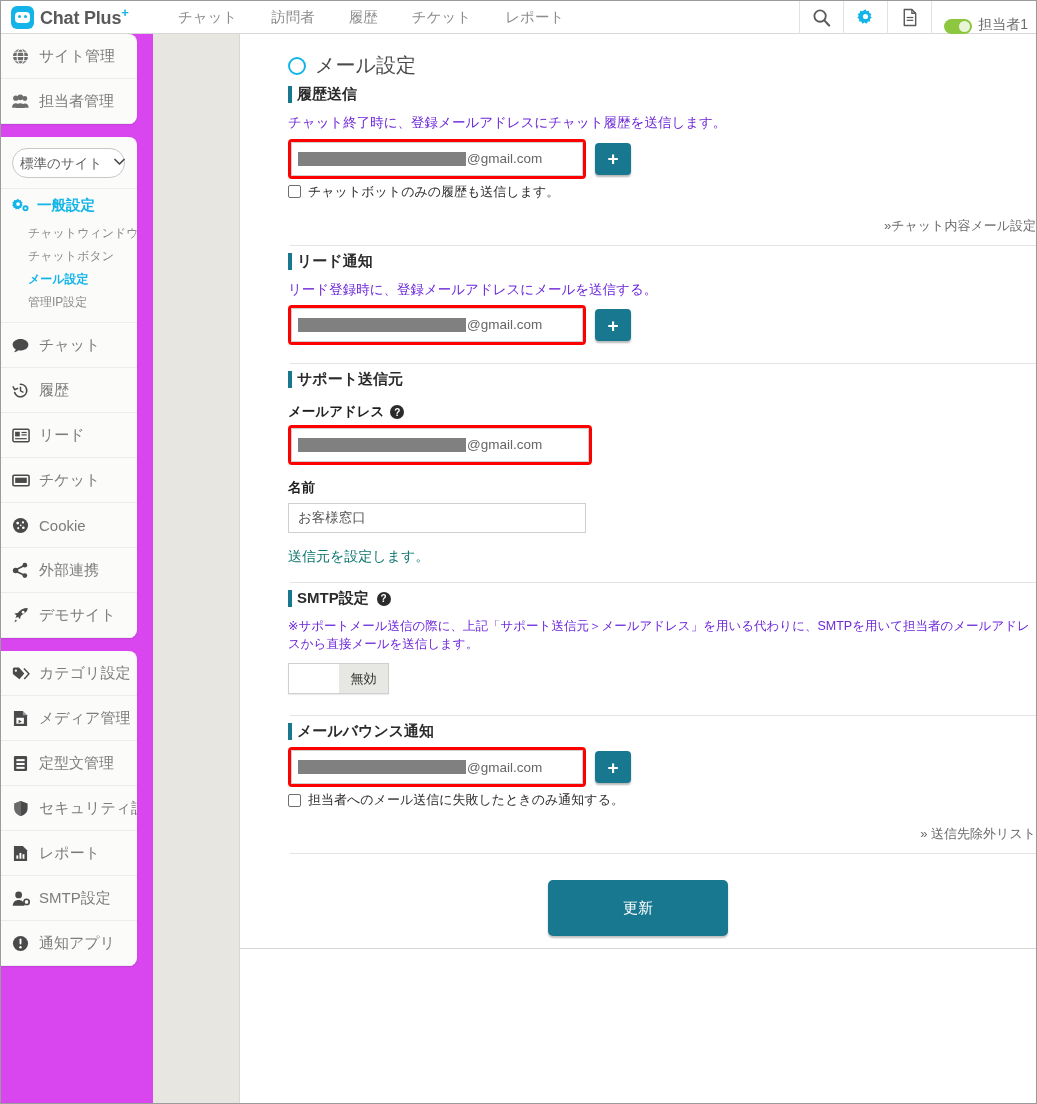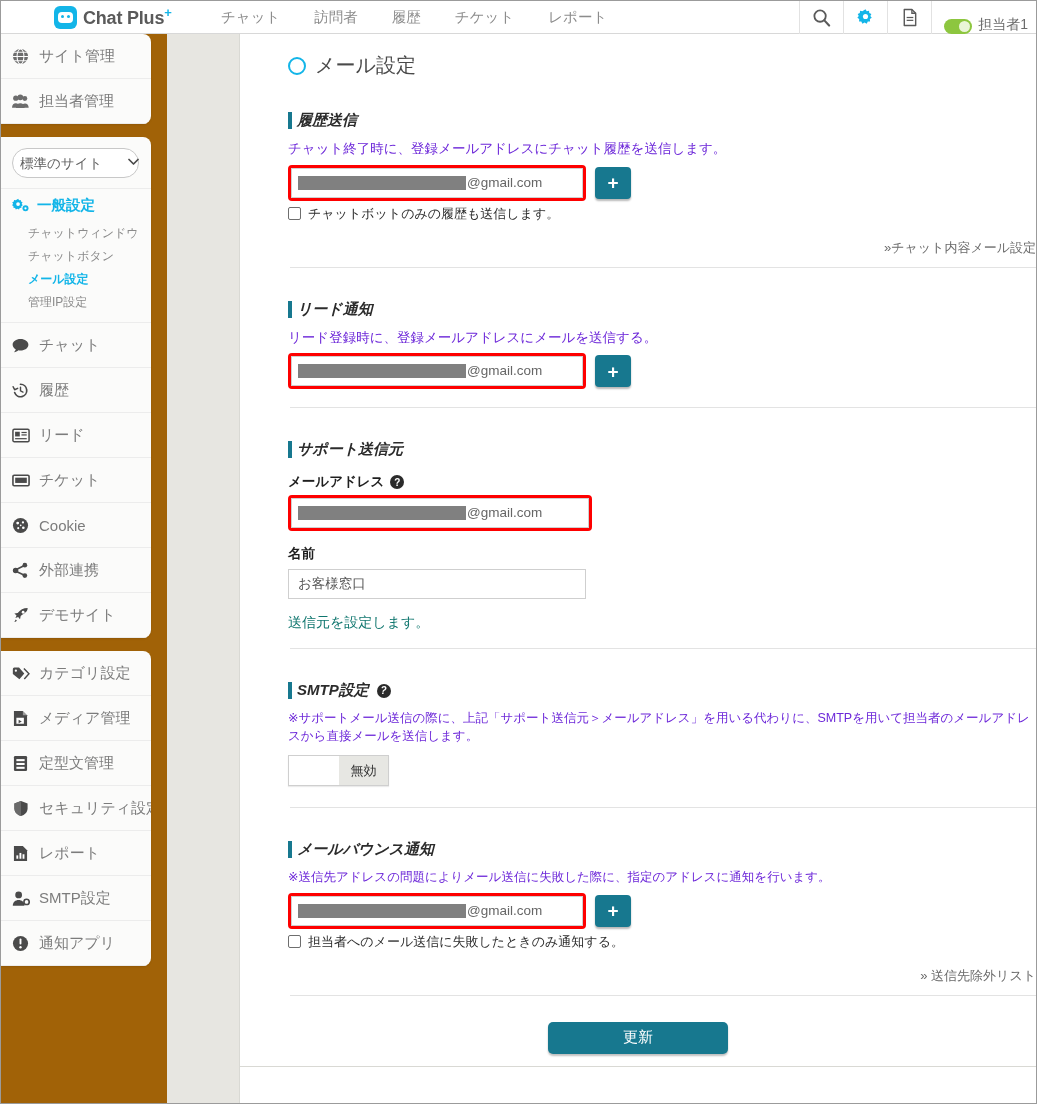--- a/index.html
+++ b/index.html
@@ -22,21 +22,21 @@
 
   
   .topbar {
     position: absolute; left:0; top:0; width:1035px; height:33px;
     background: #ffffff;
     border-bottom: 1px solid #d8d8d8;
     display: flex; align-items: center;
   }
   .brand {
     display: flex; align-items: flex-end; gap:6px;
-    padding-left: 10px; width: 160px; margin-left: 43px;
+    padding-left: 10px; width: 160px;
   }
   .brand-logo {
     width: 23px; height: 23px; border-radius: 6px;
     background: #13b5e8; position: relative; flex: none;
   }
   .brand-logo::before {
     content:""; position:absolute; left:4px; top:6px;
     width:15px; height:11px; border-radius:4px; background:#fff;
   }
   .brand-logo::after {
@@ -76,22 +76,22 @@
     position: relative; flex:none;
   }
   .toggle-green::after {
     content:""; position:absolute; right:2px; top:2px;
     width:11px; height:11px; border-radius:50%; background:#eaf5d8;
   }
   .user-name { font-size:14px; color:#6b6b6b; }
 
   
   .sidebar {
-    position: absolute; left:0; top:33px; width:166px; bottom:0;
-    background: #a16207;
+    position: absolute; left:0; top:33px; width:152px; bottom:0;
+    background: #d946ef;
     padding: 0 16px 0 0;
     overflow: hidden;
   }
   .side-card {
     background: #fbfbfa;
     border-radius: 0 8px 8px 0;
     box-shadow: 0 1px 2px rgba(0,0,0,0.10);
     margin-bottom: 13px;
     overflow: hidden;
   }
@@ -149,22 +149,22 @@
   }
   .title-ring {
     width:18px; height:18px; border-radius:50%;
     border: 2px solid #13b5e8; flex:none;
   }
 
   .sect { padding: 0 0 0 48px; }
   .sect-head {
     display:flex; align-items:center; gap:8px;
     font-size: 15px; font-weight: bold; color:#2c2c2c;
-    margin-top: 32px;
-    position: relative; padding-left: 9px; font-style: italic;
+    margin-top: 6px;
+    position: relative; padding-left: 9px;
   }
   .sect-head::before {
     content:""; position:absolute; left:0; top:1px;
     width:4px; height:17px; background:#17788f;
   }
   .qmark {
     display:inline-flex; align-items:center; justify-content:center;
     width: 14px; height:14px; border-radius:50%;
     background:#2b2b2b; color:#fff; font-size:10px; font-weight:bold;
     cursor:pointer; flex:none;
@@ -177,21 +177,21 @@
 
   .field-row { display:flex; align-items:center; gap:9px; margin-top: 6px; }
   .redbox {
     border: 3px solid #fe0000; border-radius: 4px;
     padding: 0; display:inline-block; line-height: 0;
   }
   .mailinput {
     width: 292px; height: 30px;
     border: 1px solid #d0d0d0; background:#fff;
     display:flex; align-items:center; gap:0;
-    padding: 4px 6px;
+    padding: 16px 6px;
   }
   .mailinput.wide { width: 298px; }
   .redact {
     display:inline-block; height: 14px; background:#808080;
     width: 168px; flex:none;
   }
   .maildomain { font-size:13.5px; color:#666; line-height:1; padding-left:1px; }
   .plusbtn {
     width: 36px; height: 32px; border-radius: 4px;
     background:#17788f; color:#fff; border:none;
@@ -233,21 +233,21 @@
     cursor: pointer; overflow: hidden;
   }
   .smtp-knob { width: 50px; background: #ffffff; }
   .smtp-state {
     flex:1; background:#e7e7e3; display:flex; align-items:center;
     justify-content:center; font-size:13px; color:#333;
   }
 
   .submit-wrap { text-align:center; margin-top: 26px; }
   .submit-btn {
-    width: 180px; height: 32px; border:none; border-radius:5px;
+    width: 180px; height: 56px; border:none; border-radius:5px;
     background:#17788f; color:#fff; font-size:15px; cursor:pointer;
     font-family: inherit;
     box-shadow: 0 2px 2px rgba(0,0,0,0.25);
   }
   .bottom-rule { border-top:1px solid #d9d9d4; margin-top: 12px; }
 </style>
 </head>
 <body>
 
 <div class="frame">
@@ -577,21 +577,20 @@
       <div class="sect-desc small">※サポートメール送信の際に、上記「サポート送信元＞メールアドレス」を用いる代わりに、SMTPを用いて担当者のメールアドレスから直接メールを送信します。</div>
       <div class="smtp-toggle">
         <div class="smtp-knob"></div>
         <div class="smtp-state">無効</div>
       </div>
     </div>
     <div class="divider" style="margin-top:18px;"></div>
 
     <div class="sect">
       <div class="sect-head">メールバウンス通知</div>
-      <div class="sect-desc small">※送信先アドレスの問題によりメール送信に失敗した際に、指定のアドレスに通知を行います。</div>
       <div class="field-row">
         <div class="redbox">
           <div class="mailinput">
             <span class="redact"></span>
             <span class="maildomain">@gmail.com</span>
           </div>
         </div>
         <button class="plusbtn">+</button>
       </div>
       <div class="chk-row">

